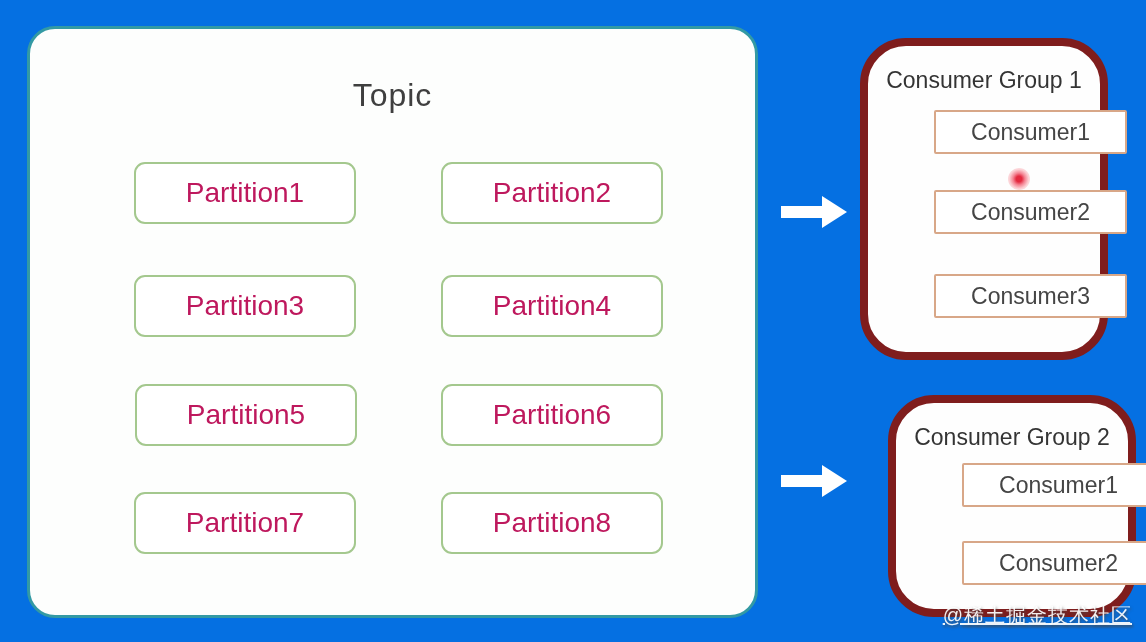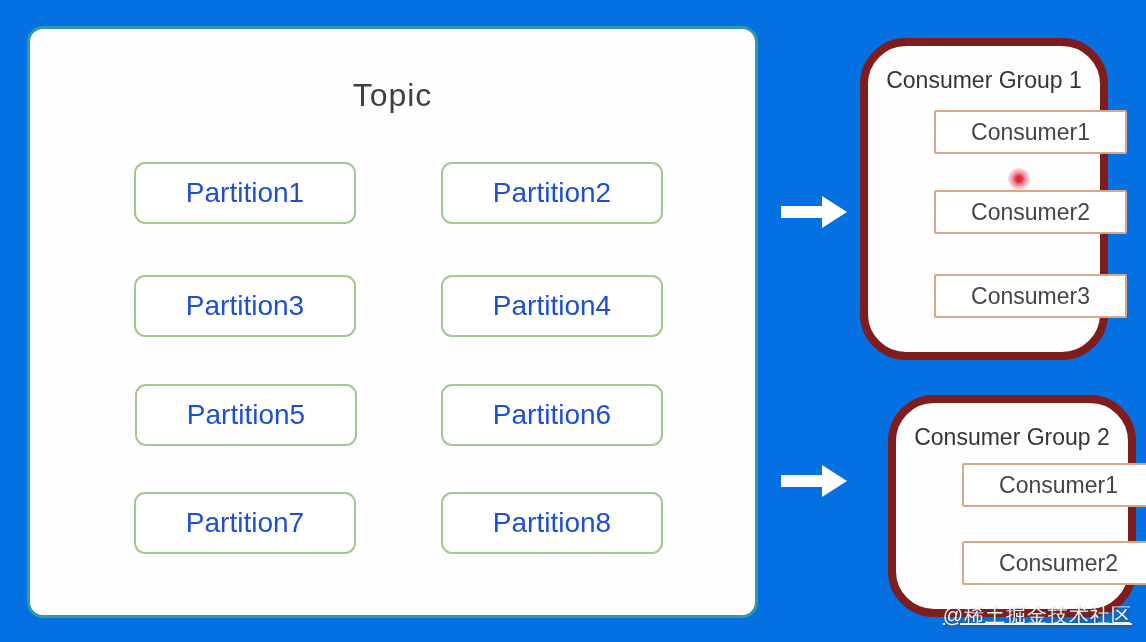--- a/index.html
+++ b/index.html
@@ -18,21 +18,21 @@
 
   
   .topic {
     position: absolute;
     left: 27px;
     top: 26px;
     width: 731px;
     height: 592px;
     background: #fdfefd;
     border: 3px solid #339aa4;
-    border-radius: 16px;
+    border-radius: 28px;
     box-sizing: border-box;
   }
   .topic-title {
     position: absolute;
     left: 0;
     top: 48px;
     width: 100%;
     text-align: center;
     font-size: 32px;
     color: #3f3f3f;
@@ -45,21 +45,21 @@
     width: 222px;
     height: 62px;
     background: #ffffff;
     border: 2px solid #a4c88e;
     border-radius: 11px;
     box-sizing: border-box;
     display: flex;
     align-items: center;
     justify-content: center;
     font-size: 28px;
-    color: #1d4ed8;
+    color: #be185d;
   }
   
   .p1 { left: 104px; top: 133px; }
   .p2 { left: 411px; top: 133px; }
   .p3 { left: 104px; top: 246px; }
   .p4 { left: 411px; top: 246px; }
   .p5 { left: 105px; top: 355px; }
   .p6 { left: 411px; top: 355px; }
   .p7 { left: 104px; top: 463px; }
   .p8 { left: 411px; top: 463px; }

